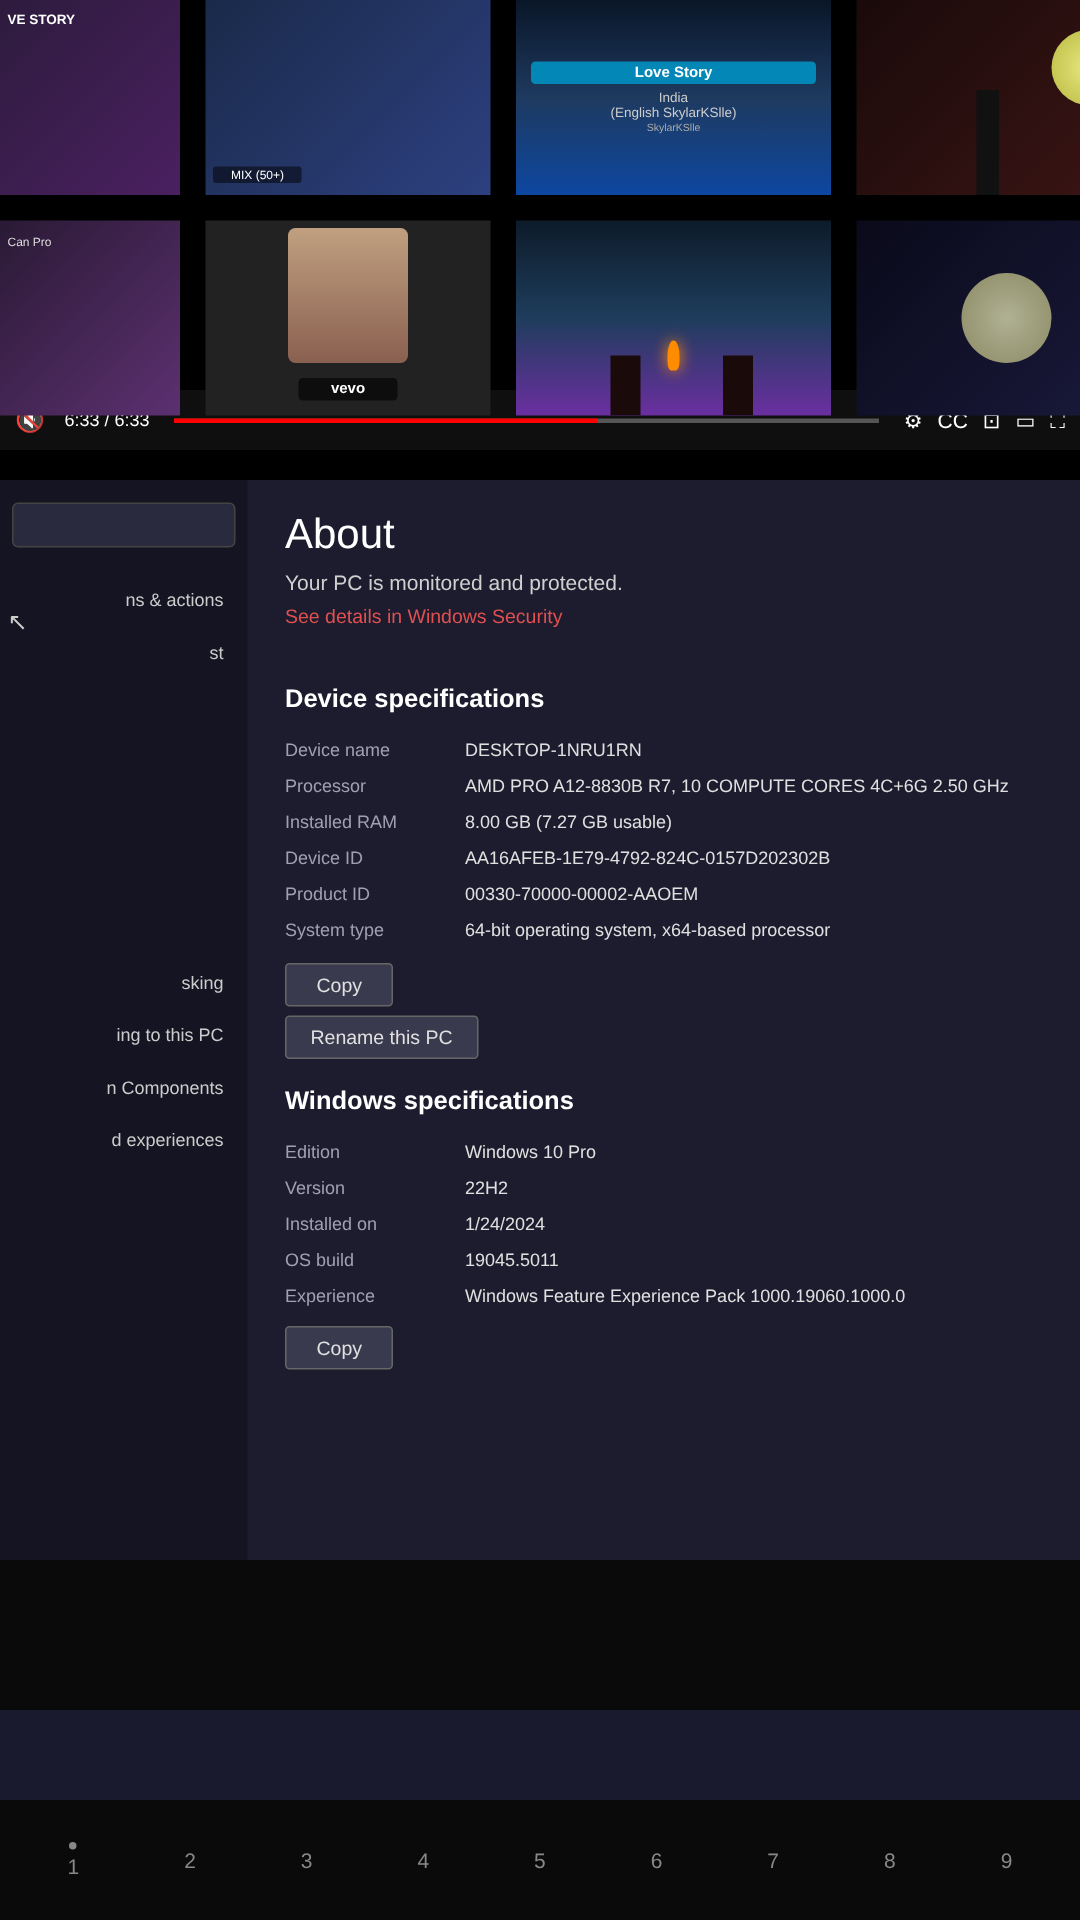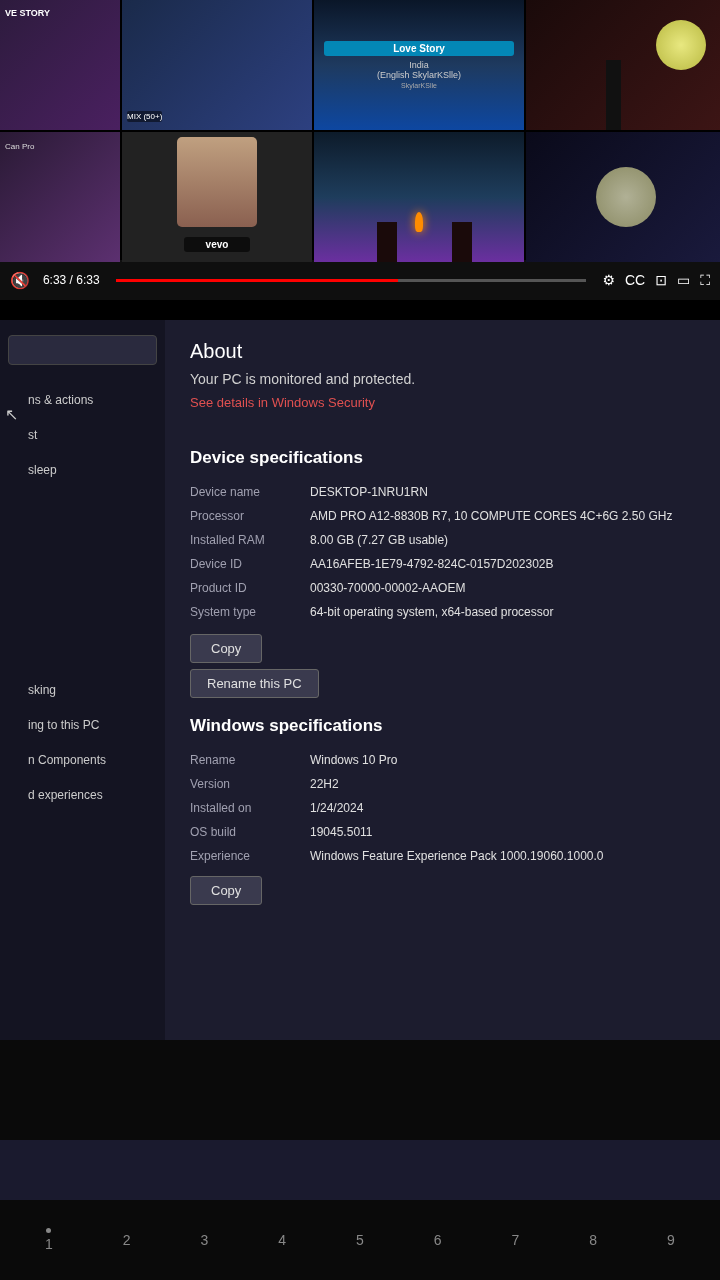--- a/index.html
+++ b/index.html
@@ -20,21 +20,21 @@
       position: relative;
       overflow: hidden;
     }
 
     .video-grid {
       display: grid;
       grid-template-columns: 120px 190px 210px 200px;
       grid-template-rows: 130px 130px;
       width: 100%;
       height: 260px;
-      gap: 2px;
+      gap: 17px;
     }
 
     .thumb {
       background: #333;
       position: relative;
       overflow: hidden;
     }
 
     .thumb-1 {
       background: linear-gradient(135deg, #2d1b3d 0%, #4a2060 100%);
@@ -103,21 +103,21 @@
       font-size: 9px;
       font-weight: bold;
     }
     .mix-label {
       position: absolute;
       bottom: 8px;
       left: 5px;
       color: white;
       font-size: 8px;
       background: rgba(0,0,0,0.5);
-      padding: 1px 0;
+      padding: 1px 12px;
       border-radius: 2px;
     }
     .vevo-label {
       color: white;
       font-size: 10px;
       font-weight: bold;
       background: rgba(0,0,0,0.6);
       padding: 2px 22px;
       border-radius: 3px;
       margin-bottom: 5px;
@@ -185,36 +185,37 @@
 
     .sidebar-search {
       margin: 5px 8px 10px 8px;
       background: #2a2a3e;
       border: 1px solid #444;
       border-radius: 4px;
       height: 30px;
     }
 
     .sidebar-item {
-      padding: 8px 28px;
+      padding: 8px 16px;
       color: #ccc;
       font-size: 12px;
       cursor: pointer;
+      text-align: right;
     }
 
     
     .main-content {
       flex: 1;
       padding: 20px 25px;
       overflow-y: auto;
       color: #e0e0e0;
     }
 
     .about-title {
-      font-size: 20px;
+      font-size: 28px;
       font-weight: 300;
       color: #ffffff;
       margin-bottom: 8px;
     }
 
     .protected-text {
       font-size: 14px;
       color: #d0d0d0;
       margin-bottom: 6px;
     }
@@ -375,23 +376,20 @@
 
     <div style="position:relative;">
       <span style="position:absolute;left:5px;top:25px;color:#ccc;font-size:16px;">↖</span>
     </div>
     <div class="sidebar-item">
       <span>ns &amp; actions</span>
     </div>
     <div class="sidebar-item">
       <span>st</span>
     </div>
-    <div class="sidebar-item">
-      <span>sleep</span>
-    </div>
     <div style="height:180px;"></div>
     <div class="sidebar-item">
       <span style="color:#ccc;font-size:12px;">sking</span>
     </div>
     <div class="sidebar-item">
       <span style="color:#ccc;font-size:12px;">ing to this PC</span>
     </div>
     <div class="sidebar-item">
       <span style="color:#ccc;font-size:12px;">n Components</span>
     </div>
@@ -438,21 +436,21 @@
 
     <button class="copy-btn">Copy</button>
     <br>
     <button class="rename-btn">Rename this PC</button>
 
     <h2 class="section-title">Windows specifications</h2>
 
     <table class="spec-table">
       <tbody>
         <tr>
-          <td>Rename</td>
+          <td>Edition</td>
           <td>Windows 10 Pro</td>
         </tr>
         <tr>
           <td>Version</td>
           <td>22H2</td>
         </tr>
         <tr>
           <td>Installed on</td>
           <td>1/24/2024</td>
         </tr>

